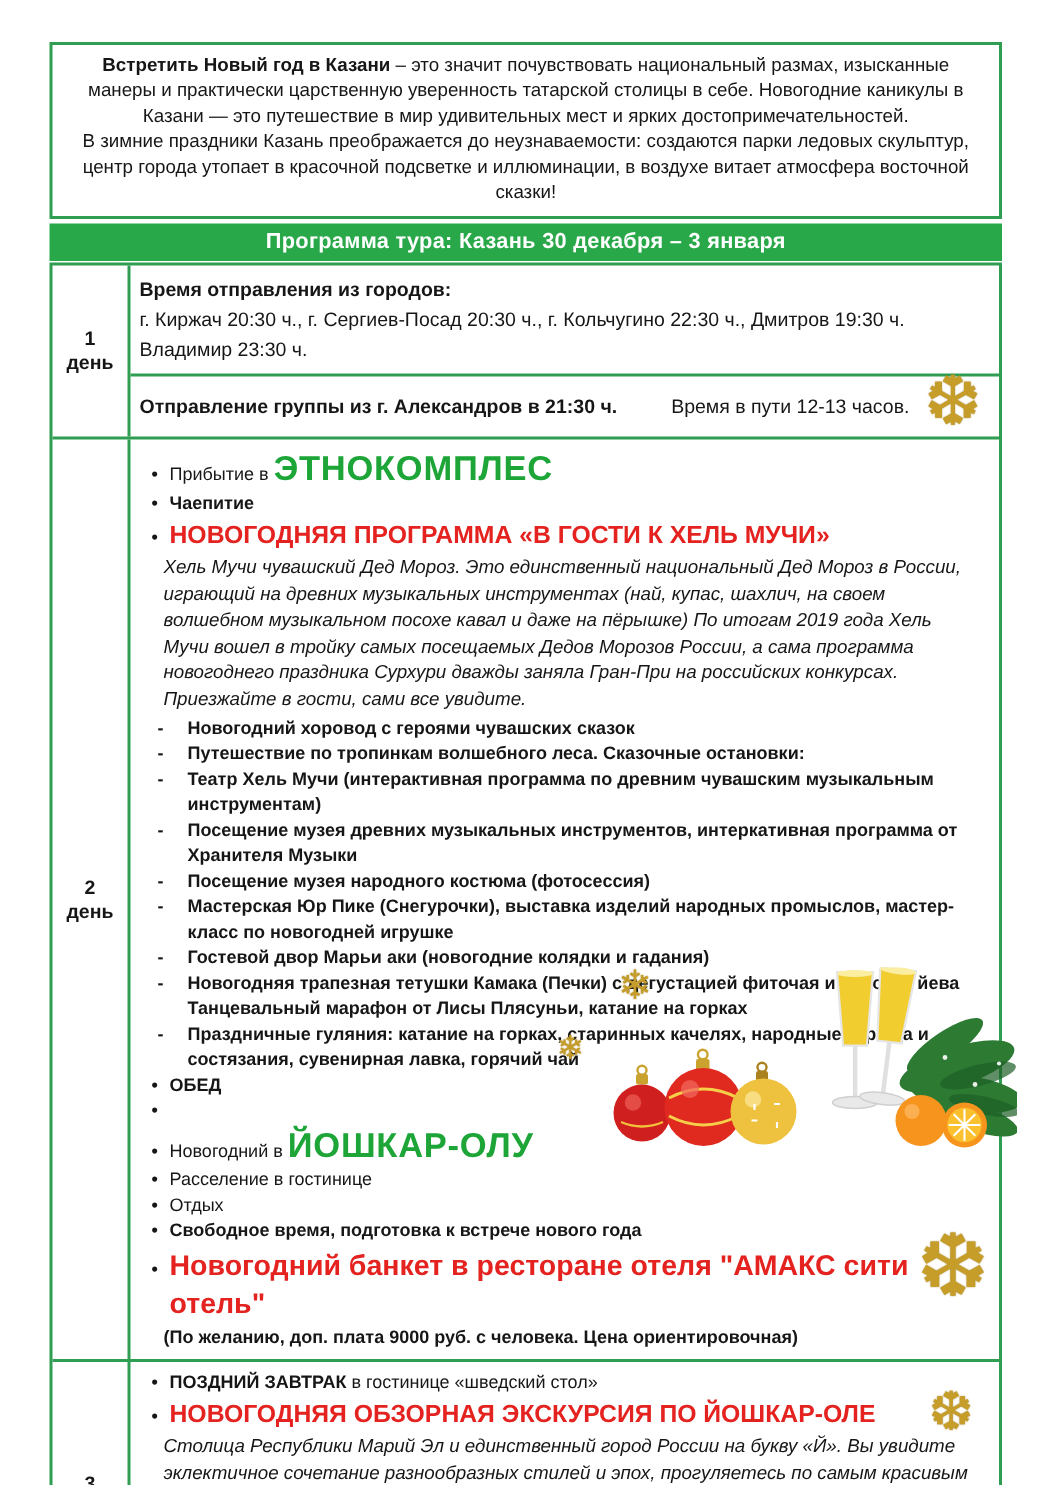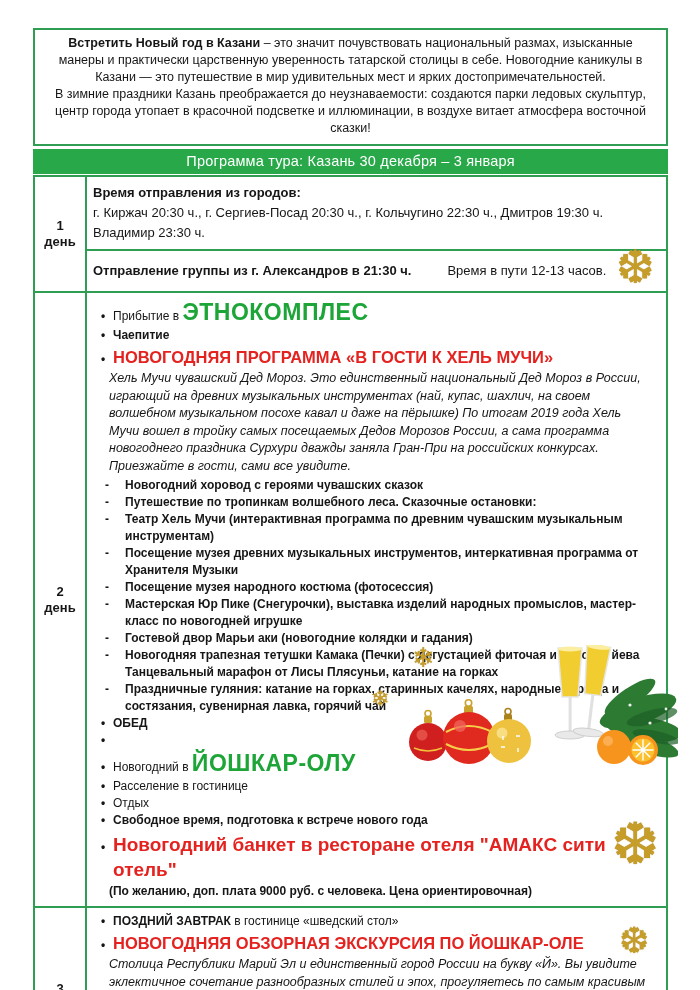--- a/index.html
+++ b/index.html
@@ -23,21 +23,21 @@
     border:2px solid var(--g-border);
     text-align:center;font-size:12.5px;line-height:17px;
     padding:5px 20px 7px;font-weight:500;
   }
   .intro p{margin:0}
   .intro .lead{font-weight:bold}
 
   
   .program-bar{
     margin-top:3px;background:var(--g-bar);color:#fff;
-    font-weight:normal;font-size:14.5px;text-align:center;
+    font-weight:bold;font-size:14.5px;text-align:center;
     padding:4px 0 5px;letter-spacing:.2px;
   }
 
   
   .itinerary{border:2px solid var(--g-border);margin-top:1px;background:#fff}
   .day-row{display:flex}
   .day-row + .day-row{border-top:2px solid var(--g-border)}
   .row-1{min-height:76px}
   .row-2{min-height:564px}
   .row-3{min-height:150px}

